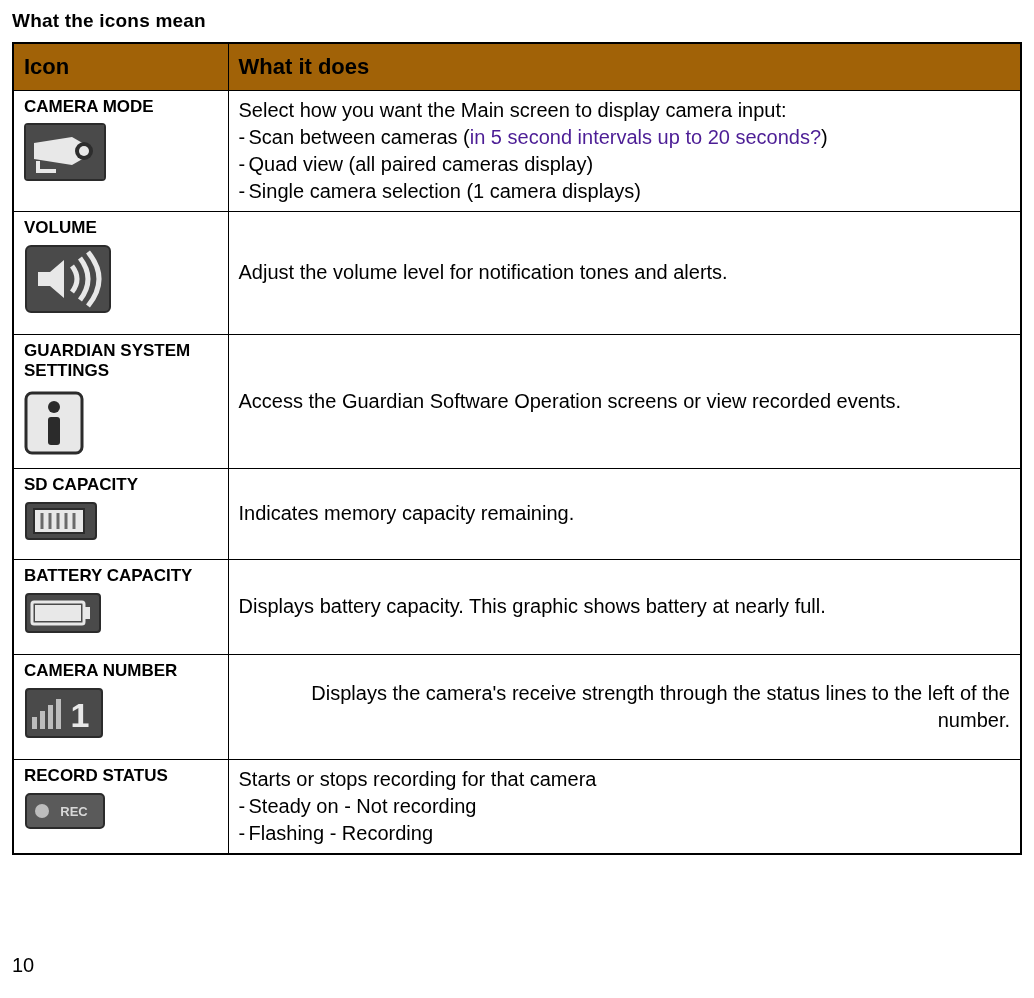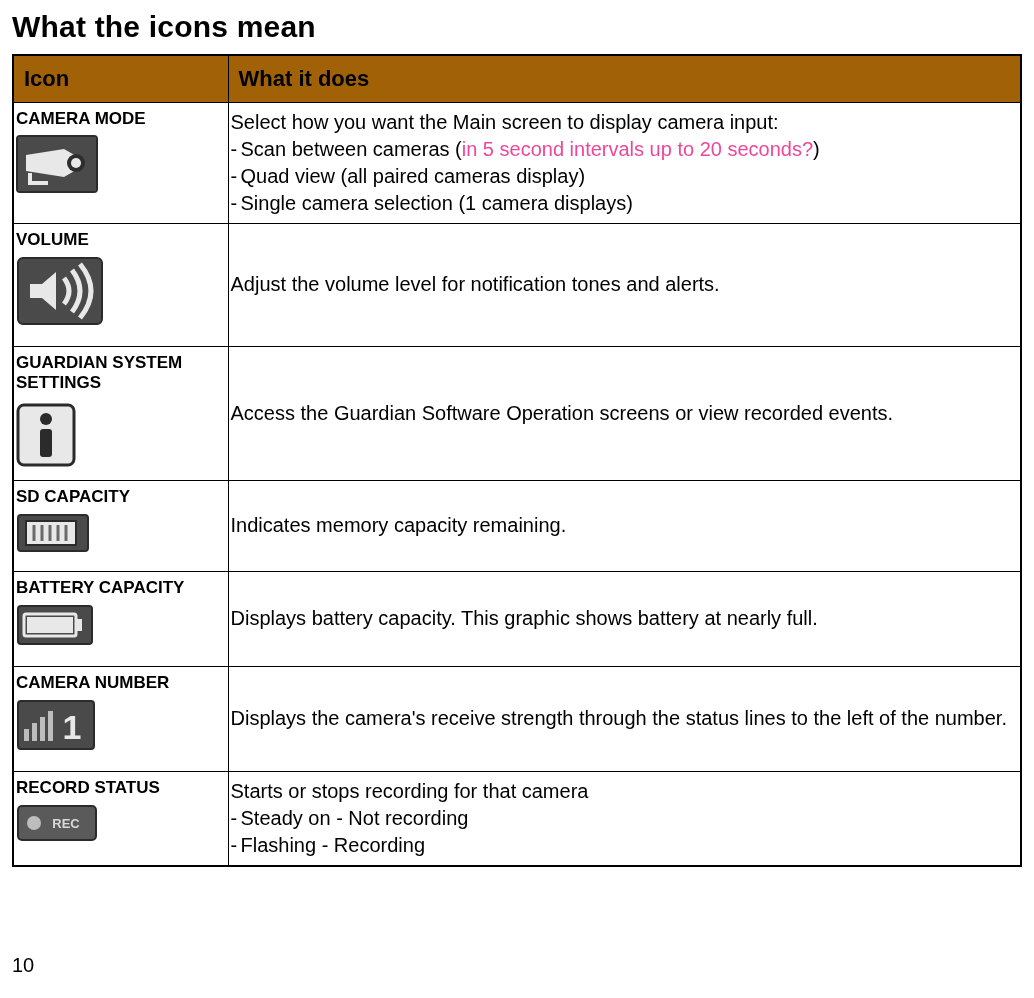--- a/index.html
+++ b/index.html
@@ -5,33 +5,33 @@
   body {
     margin: 0;
     padding: 10px 12px;
     font-family: Arial, Helvetica, sans-serif;
     background: #fff;
     color: #000;
     width: 1010px;
   }
   h2.title {
     font-family: "Segoe UI", Tahoma, Arial, sans-serif;
-    font-size: 30px;
+    font-size: 19px;
     font-weight: 700;
     margin: 0 0 10px 0;
     letter-spacing: 0.2px;
   }
   table.main {
     border-collapse: collapse;
     width: 100%;
     border: 2px solid #000;
   }
   table.main th, table.main td {
     border: 1px solid #000;
-    padding: 6px 2px;
+    padding: 6px 10px;
     vertical-align: top;
     font-size: 20px;
     line-height: 1.35;
   }
   table.main th {
     background: #a16207;
     text-align: left;
     font-weight: 700;
     font-size: 22px;
     padding: 8px 10px;
@@ -52,21 +52,21 @@
     justify-content: center;
     color: #e9e9e9;
   }
   .icon-box-plain {
     display: inline-flex;
     align-items: center;
     justify-content: center;
   }
   .desc .bullet-line { margin: 0; }
   .desc .bullet-hyphen { display: inline-block; width: 10px; }
-  .red { color: #ec4899; }
+  .red { color: #4c1d95; }
   .page-num {
     position: absolute;
     left: 12px;
     top: 954px;
     font-size: 20px;
   }
   .vmid { display:flex; align-items:center; min-height:100%;text-align:right; }
 </style>
 </head>
 <body>

